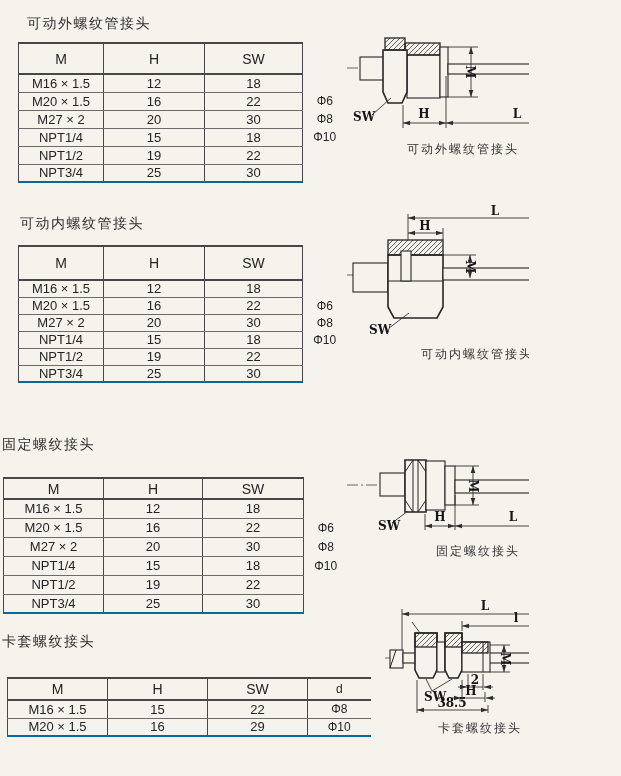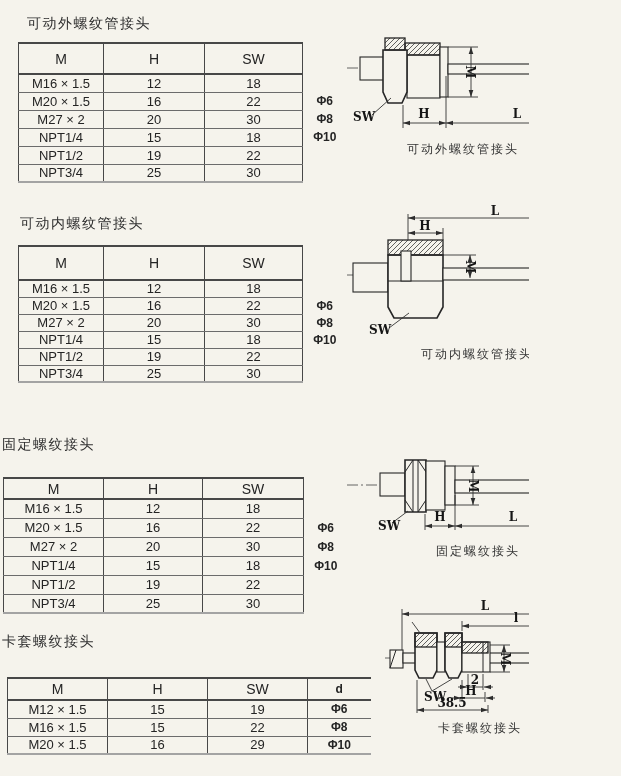--- a/index.html
+++ b/index.html
@@ -9,23 +9,23 @@
   .sec-title{position:absolute;font-size:14px;letter-spacing:1.5px;color:#2f2f2f;white-space:nowrap;}
   .st1{left:27px;top:15px;}
   .st2{left:20px;top:215px;}
   .st3{left:2px;top:436px;}
   .st4{left:2px;top:633px;}
 
   table.tbl{position:absolute;border-collapse:collapse;table-layout:fixed;color:#242424;}
   .tbl th{font-weight:normal;font-size:14px;text-align:center;
           border-top:2px solid #474747;border-bottom:2px solid #474747;}
   .tbl td{font-size:13px;text-align:center;border-bottom:1px solid #6b6b6b;}
-  .tbl tr:last-child td{border-bottom:2px solid #a3a3a3;}
+  .tbl tr:last-child td{border-bottom:2px solid #0369a1;}
   .tbl th,.tbl td{border-left:1px solid #474747;padding:0;}
-  .tbl .c3{font-size:12px;font-weight:bold;}
+  .tbl .c3{font-size:12px;}
   .type-a .c3{border-top:none !important;border-bottom:none !important;}
   .t1{left:18px;top:42px;} .t1 thead tr{height:31px;} .t1 tbody tr{height:18px;}
   .t2{left:18px;top:245px;} .t2 thead tr{height:34px;} .t2 tbody tr{height:17px;}
   .t3{left:3px;top:477px;} .t3 thead tr{height:21px;} .t3 tbody tr{height:19px;}
   .t4{left:7px;top:677px;} .t4 thead tr{height:22px;} .t4 tbody tr{height:18px;}
 
   svg.drawing{position:absolute;overflow:visible;}
   .d1{left:345px;top:28px;}
   .d2{left:345px;top:205px;}
   .d3{left:345px;top:452px;}
@@ -394,26 +394,20 @@
       </colgroup>
   <thead>
         <tr>
           <th class="c0">M</th>
           <th class="c1">H</th>
           <th class="c2">SW</th>
           <th class="c3">d</th>
         </tr>
       </thead>
       <tbody>
-        <tr>
-          <td class="c0">M12 × 1.5</td>
-          <td class="c1">15</td>
-          <td class="c2">19</td>
-          <td class="c3">Φ6</td>
-        </tr>
         <tr>
           <td class="c0">M16 × 1.5</td>
           <td class="c1">15</td>
           <td class="c2">22</td>
           <td class="c3">Φ8</td>
         </tr>
         <tr>
           <td class="c0">M20 × 1.5</td>
           <td class="c1">16</td>
           <td class="c2">29</td>

